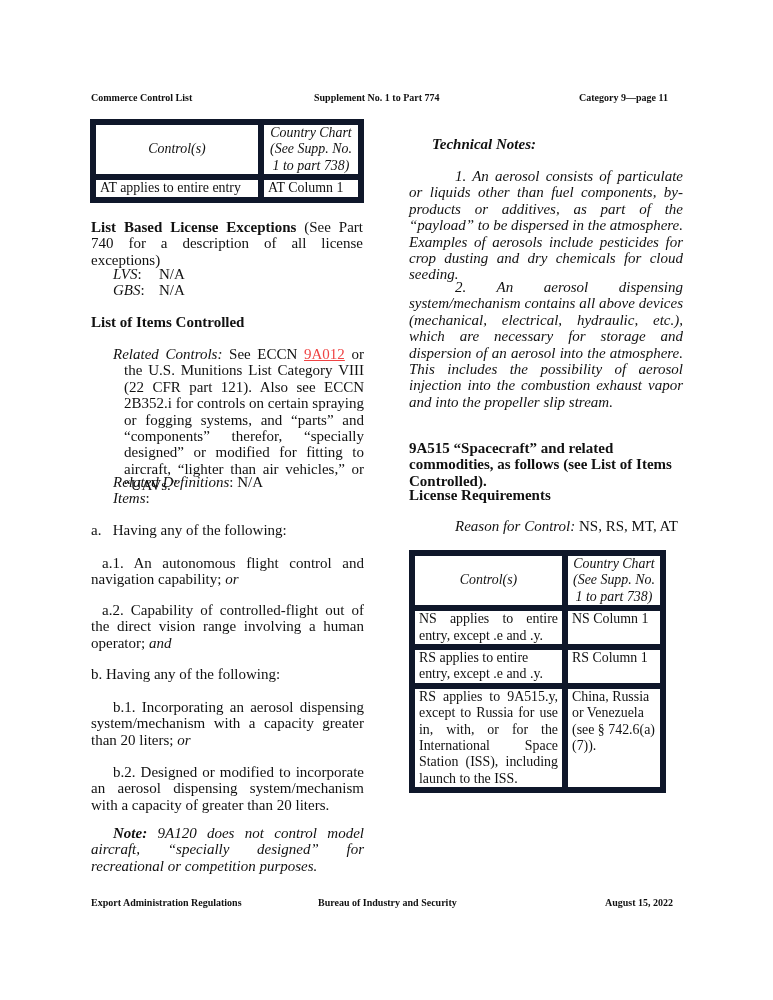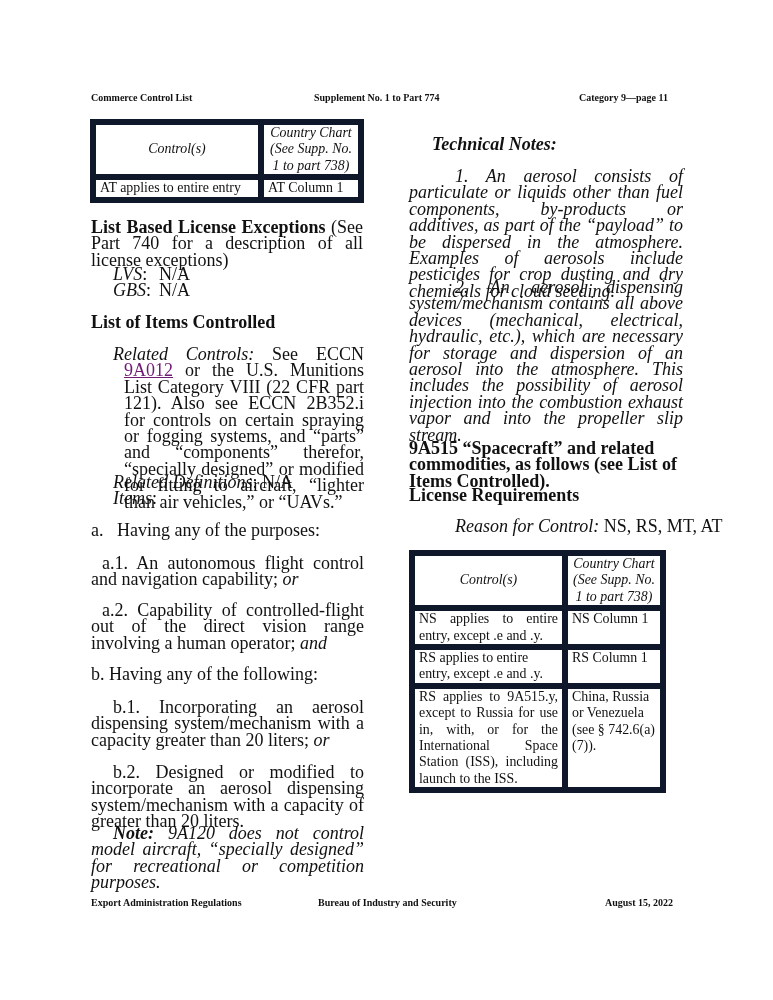--- a/index.html
+++ b/index.html
@@ -3,25 +3,25 @@
 <meta charset="utf-8">
 <style>
   html, body { margin: 0; padding: 0; background: #ffffff; }
   body {
     width: 773px; height: 1000px; position: relative; overflow: hidden;
     font-family: "Liberation Serif", "DejaVu Serif", serif;
     color: #111111;
   }
   .abs { position: absolute; }
   .hdr, .ftr { font-weight: bold; font-size: 10px; white-space: nowrap; }
-  .col { position: absolute; font-size: 18px; line-height: 16.4px; }
+  .col { position: absolute; font-size: 15px; line-height: 16.4px; }
   .just { text-align: justify; }
   .i { font-style: italic; }
   .b { font-weight: bold; }
-  a.link { color: #701a75; text-decoration: underline; }
+  a.link { color: #ef4444; text-decoration: underline; }
   table.ctl { border-collapse: collapse; position: absolute; font-size: 13.9px; line-height: 16.4px; }
   table.ctl td { border: 6px solid #0f172a; padding: 0 4px; vertical-align: top; }
   table.ctl td.hc { font-style: italic; text-align: center; vertical-align: middle; }
   table.ctl td.jc { text-align: justify; text-align-last: left; }
 </style>
 </head>
 <body>
 
 <div class="abs hdr" style="left:91px; top:92px;">Commerce Control List</div>
 <div class="abs hdr" style="left:314px; top:92px;">Supplement No. 1 to Part 774</div>
@@ -62,21 +62,21 @@
 <div class="col just" style="left:113px; top:346px; width:251px; padding-left:11px; text-indent:-11px; box-sizing:border-box;">
   <span class="i">Related Controls:</span><span> See ECCN </span><a class="link" href="#">9A012</a><span> or the U.S. Munitions List Category VIII (22 CFR part 121).  Also see ECCN 2B352.i for controls on certain spraying or fogging systems, and “parts” and “components” therefor, “specially designed” or modified for fitting to aircraft, “lighter than air vehicles,” or “UAVs.”</span>
 </div>
 <div class="col" style="left:113px; top:474px;">
   <span class="i">Related Definitions</span><span>: N/A</span>
 </div>
 <div class="col" style="left:113px; top:490px;text-align:center;">
   <span class="i">Items</span><span>:</span>
 </div>
 
-<div class="col" style="left:91px; top:522px; white-space:pre;">a.   Having any of the purposes:</div>
+<div class="col" style="left:91px; top:522px; white-space:pre;">a.   Having any of the following:</div>
 
 <div class="col just" style="left:91px; top:555px; width:273px; text-indent:11px;">
   <span>a.1.   An autonomous flight control and navigation capability; </span><span class="i">or</span>
 </div>
 
 <div class="col just" style="left:91px; top:602px; width:273px; text-indent:11px;">
   <span>a.2.  Capability of controlled-flight out of the direct vision range involving a human operator; </span><span class="i">and</span>
 </div>
 
 <div class="col" style="left:91px; top:666px;">b. Having any of the following:</div>

